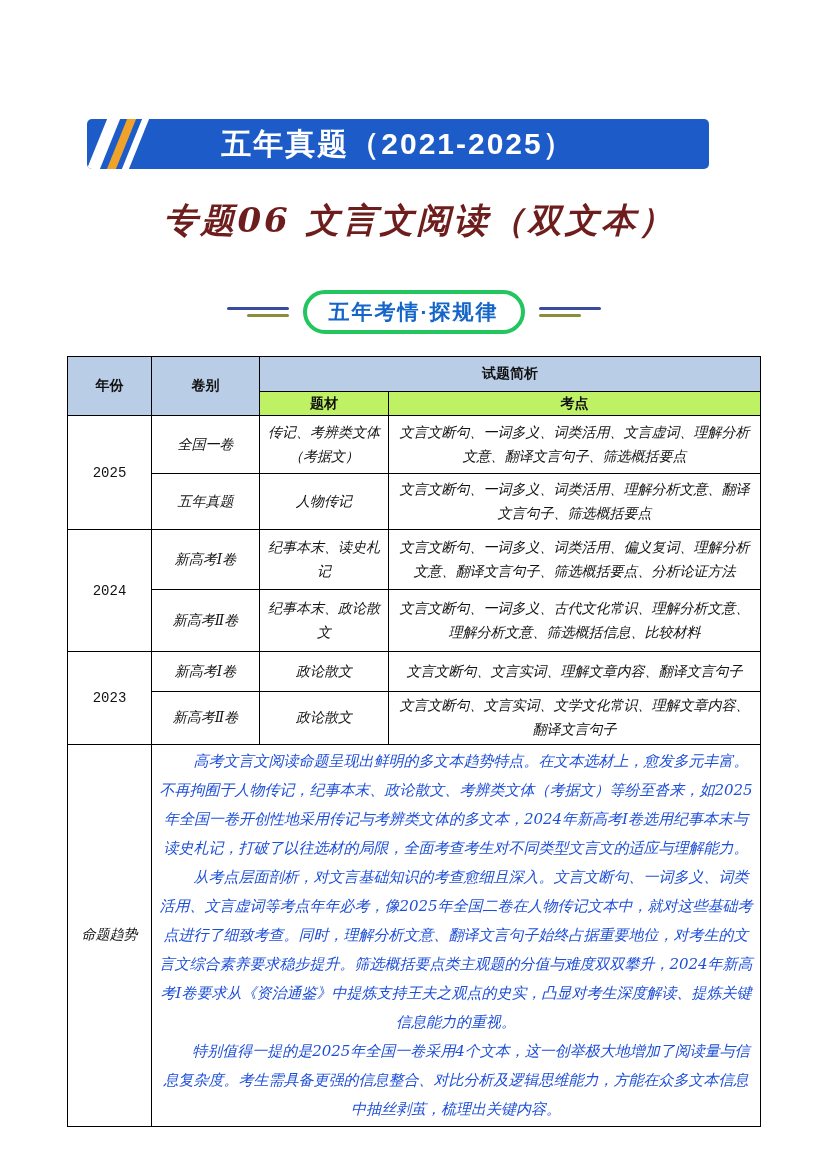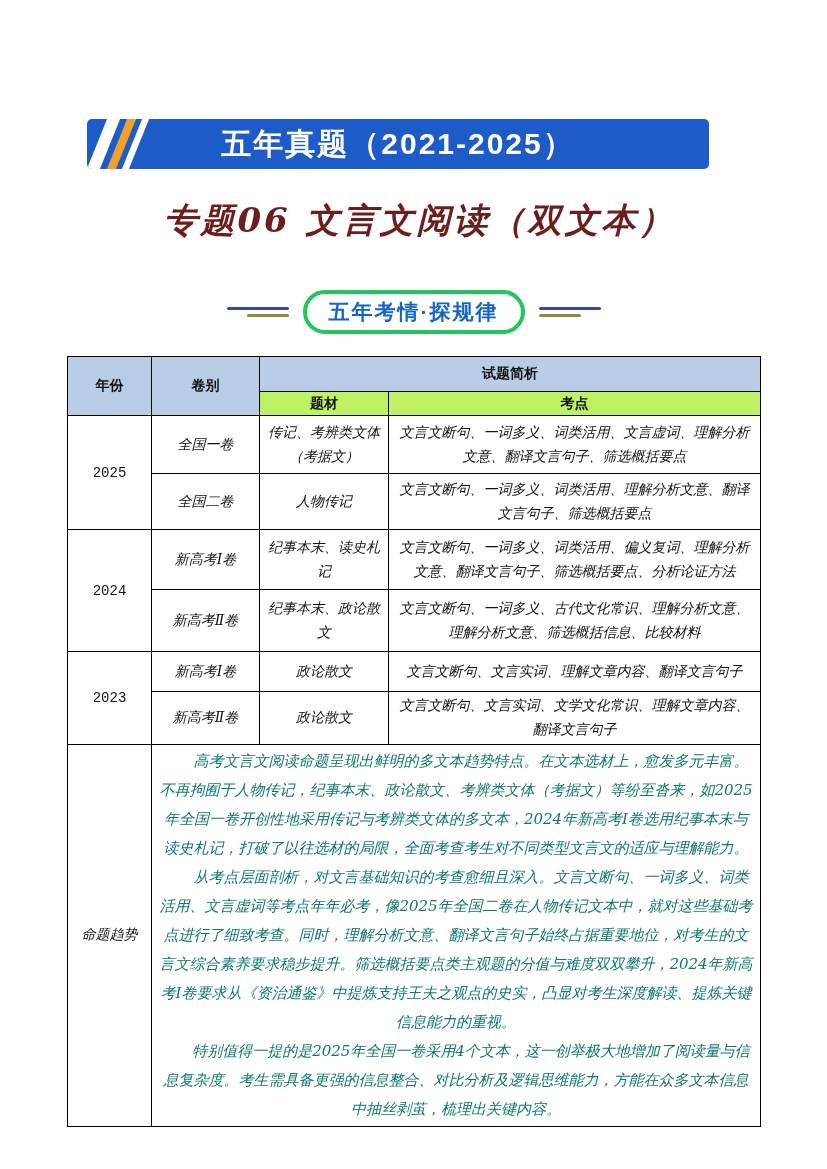--- a/index.html
+++ b/index.html
@@ -106,21 +106,21 @@
     vertical-align: top;
     padding: 9px 14px 6px 14px;
   }
   .trend-cell p {
     margin: 0;
     text-indent: 2em;
     font-size: 15px;
     line-height: 29px;
     font-family: "DejaVu Serif", serif;
     font-style: italic;
-    color: #0f766e;
+    color: #1d4ed8;
   }
   tr.hrow1 { height: 35px; }
   tr.hrow2 { height: 24px; }
   tr.r1 { height: 58px; }
   tr.r2 { height: 56px; }
   tr.r3 { height: 60px; }
   tr.r4 { height: 62px; }
   tr.r5 { height: 40px; }
   tr.r6 { height: 52px; }
   tr.rtrend { height: 356px; }
@@ -169,21 +169,21 @@
         <td class="hd2">考点</td>
       </tr>
 
       <tr class="r1">
         <td class="year-cell" rowspan="2">2025</td>
         <td class="hand">全国一卷</td>
         <td class="hand material-cell">传记、考辨类文体（考据文）</td>
         <td class="hand points-cell">文言文断句、一词多义、词类活用、文言虚词、理解分析文意、翻译文言句子、筛选概括要点</td>
       </tr>
       <tr class="r2">
-        <td class="hand">全国二卷</td>
+        <td class="hand">五年真题</td>
         <td class="hand material-cell">人物传记</td>
         <td class="hand points-cell">文言文断句、一词多义、词类活用、理解分析文意、翻译文言句子、筛选概括要点</td>
       </tr>
 
       <tr class="r3">
         <td class="year-cell" rowspan="2">2024</td>
         <td class="hand">新高考Ⅰ卷</td>
         <td class="hand material-cell">纪事本末、读史札记</td>
         <td class="hand points-cell">文言文断句、一词多义、词类活用、偏义复词、理解分析文意、翻译文言句子、筛选概括要点、分析论证方法</td>
       </tr>

